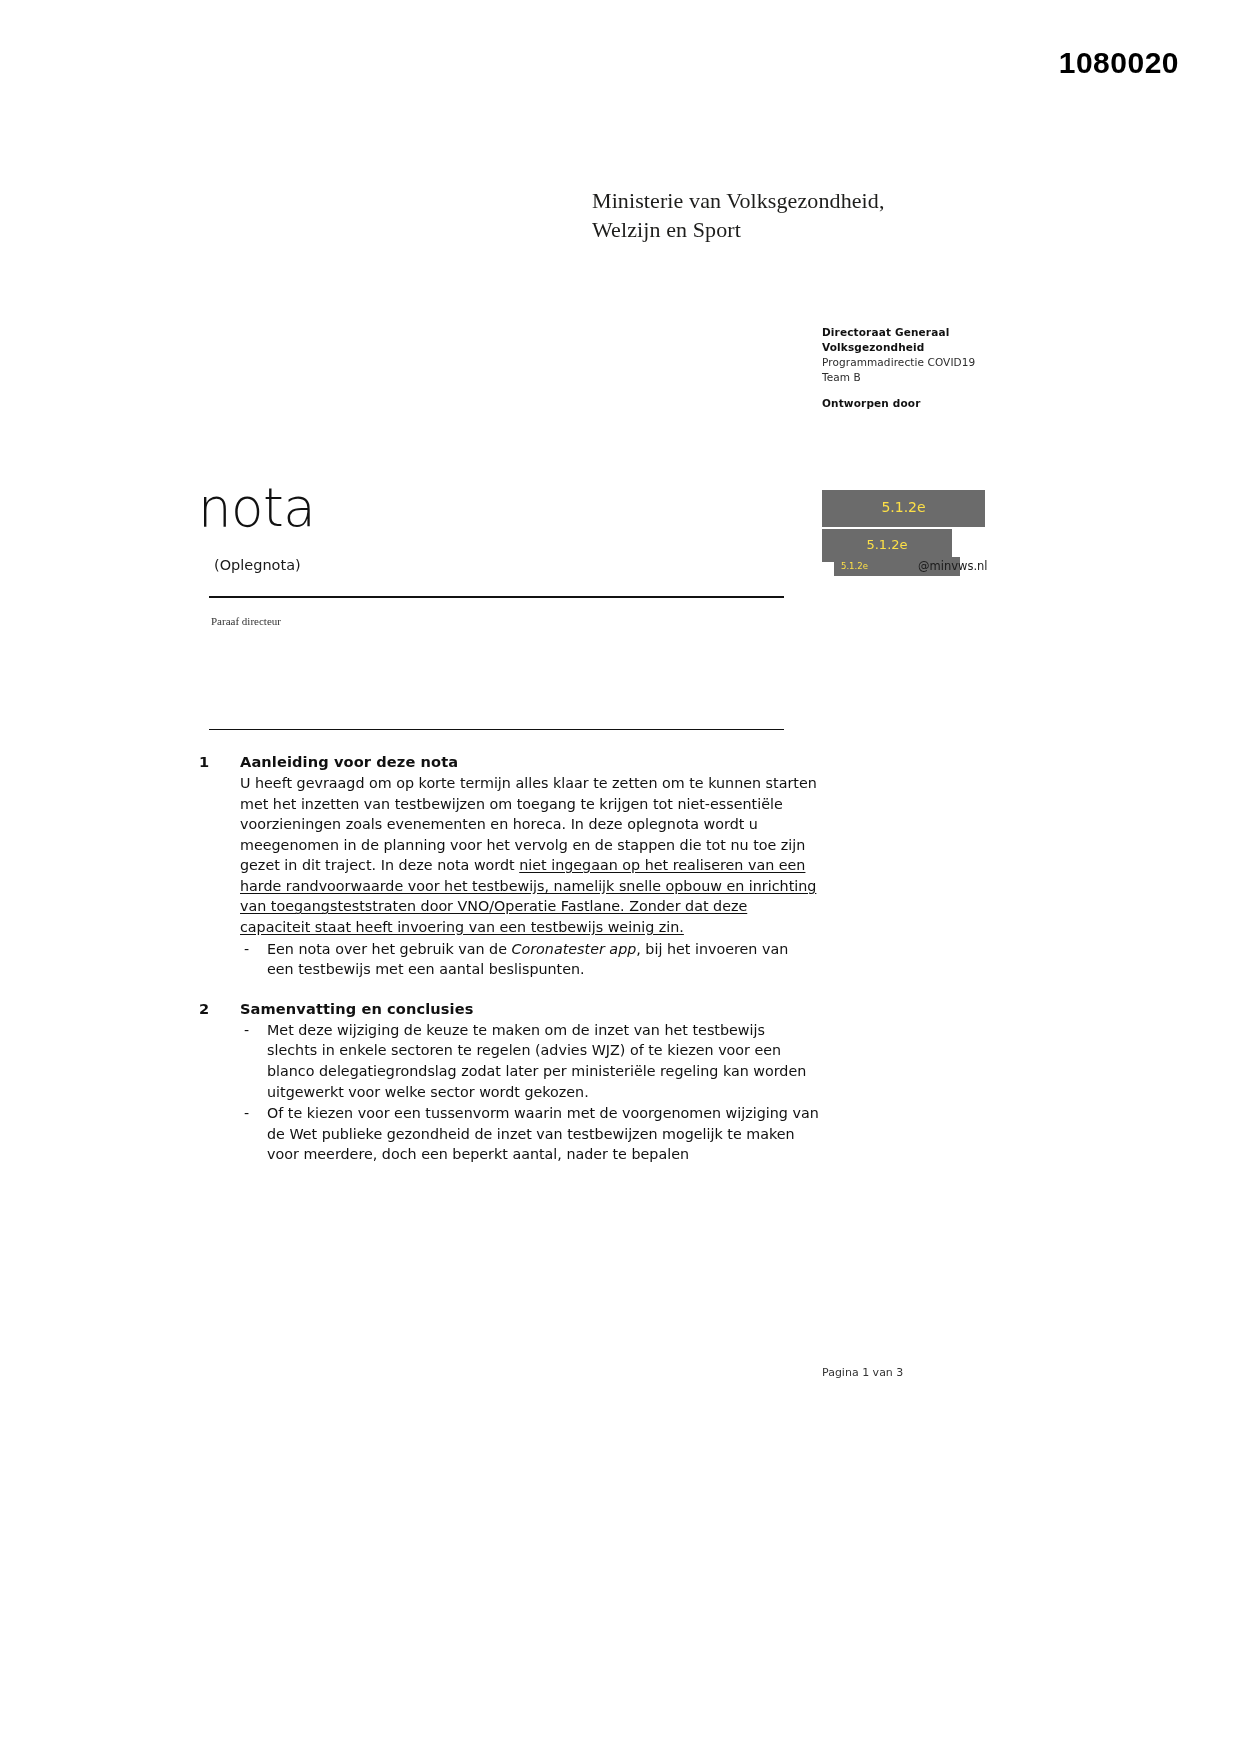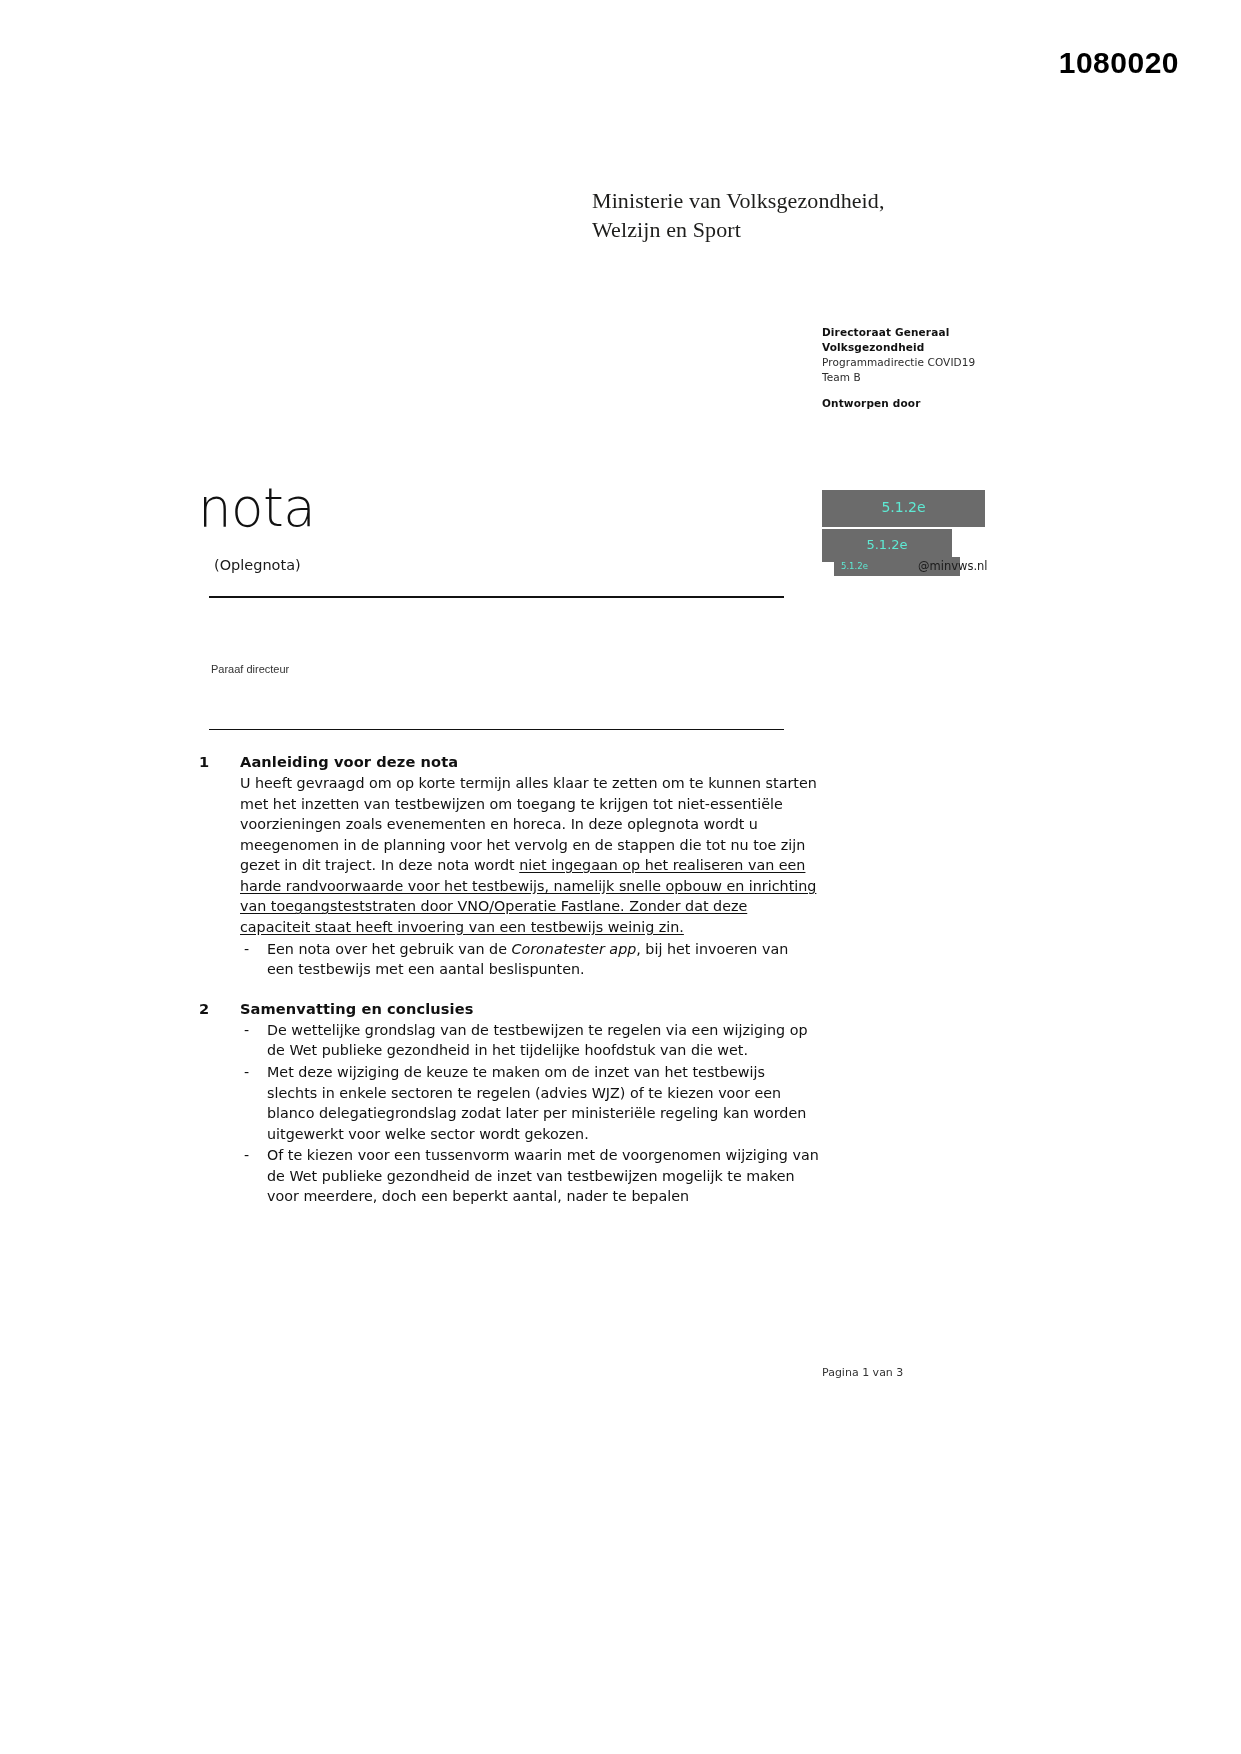--- a/index.html
+++ b/index.html
@@ -63,21 +63,21 @@
     color: #111;
     letter-spacing: 0.15px;
   }
   .meta-value { letter-spacing: 0.1px; }
   .meta-gap { height: 11px; }
 
   
   .redact-wrap { position: relative; }
   .redact {
     background: #6b6b6b;
-    color: #5eead4;
+    color: #fde047;
     font-family: "DejaVu Sans", sans-serif;
     display: flex;
     align-items: center;
     justify-content: center;
   }
   .redact-1 {
     position: absolute;
     left: 0px;
     top: 79px;
     width: 163px;
@@ -152,24 +152,23 @@
     left: 209px;
     top: 596px;
     width: 575px;
     height: 2px;
     background: #111;
   }
   .paraaf {
     position: absolute;
     left: 211px;
     top: 615px;
-    font-family: Liberation Sans, sans-serif;
+    font-family: Liberation Serif, serif;
     font-size: 11px;
     color: #333;
-    margin-top: 48px;
   }
   .rule-body {
     position: absolute;
     left: 209px;
     top: 729px;
     width: 575px;
     height: 1px;
     background: #111;
   }
 
@@ -292,23 +291,20 @@
     </div>
 
     <div class="section section-2">
       <div class="section-head">
         <span class="section-num">2</span>
         <span class="section-title">Samenvatting en conclusies</span>
       </div>
 
 
       <ul class="dash">
-        <li>
-          <span>De wettelijke grondslag van de testbewijzen te regelen via een wijziging op de Wet publieke gezondheid in het tijdelijke hoofdstuk van die wet.</span>
-        </li>
         <li>
           <span>Met deze wijziging de keuze te maken om de inzet van het testbewijs slechts in enkele sectoren te regelen (advies WJZ) of te kiezen voor een blanco delegatiegrondslag zodat later per ministeriële regeling kan worden uitgewerkt voor welke sector wordt gekozen.</span>
         </li>
         <li>
           <span>Of te kiezen voor een tussenvorm waarin met de voorgenomen wijziging van de Wet publieke gezondheid de inzet van testbewijzen mogelijk te maken voor meerdere, doch een beperkt aantal, nader te bepalen</span>
         </li>
       </ul>
     </div>
 
   </div>

